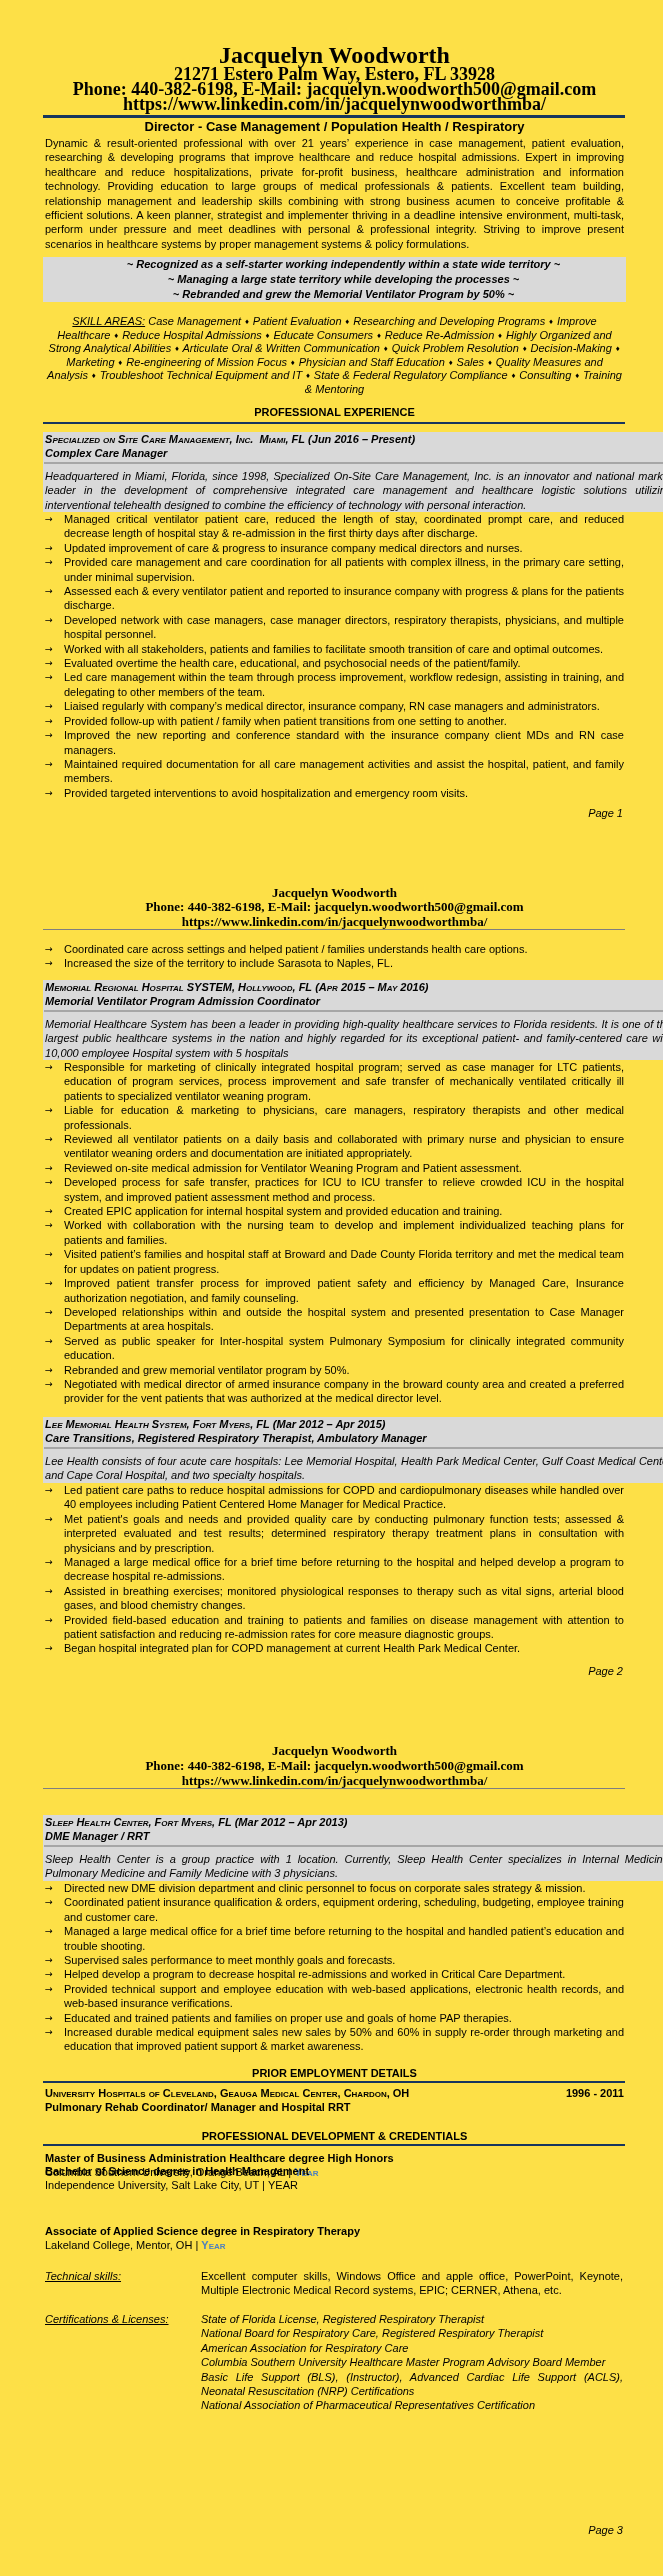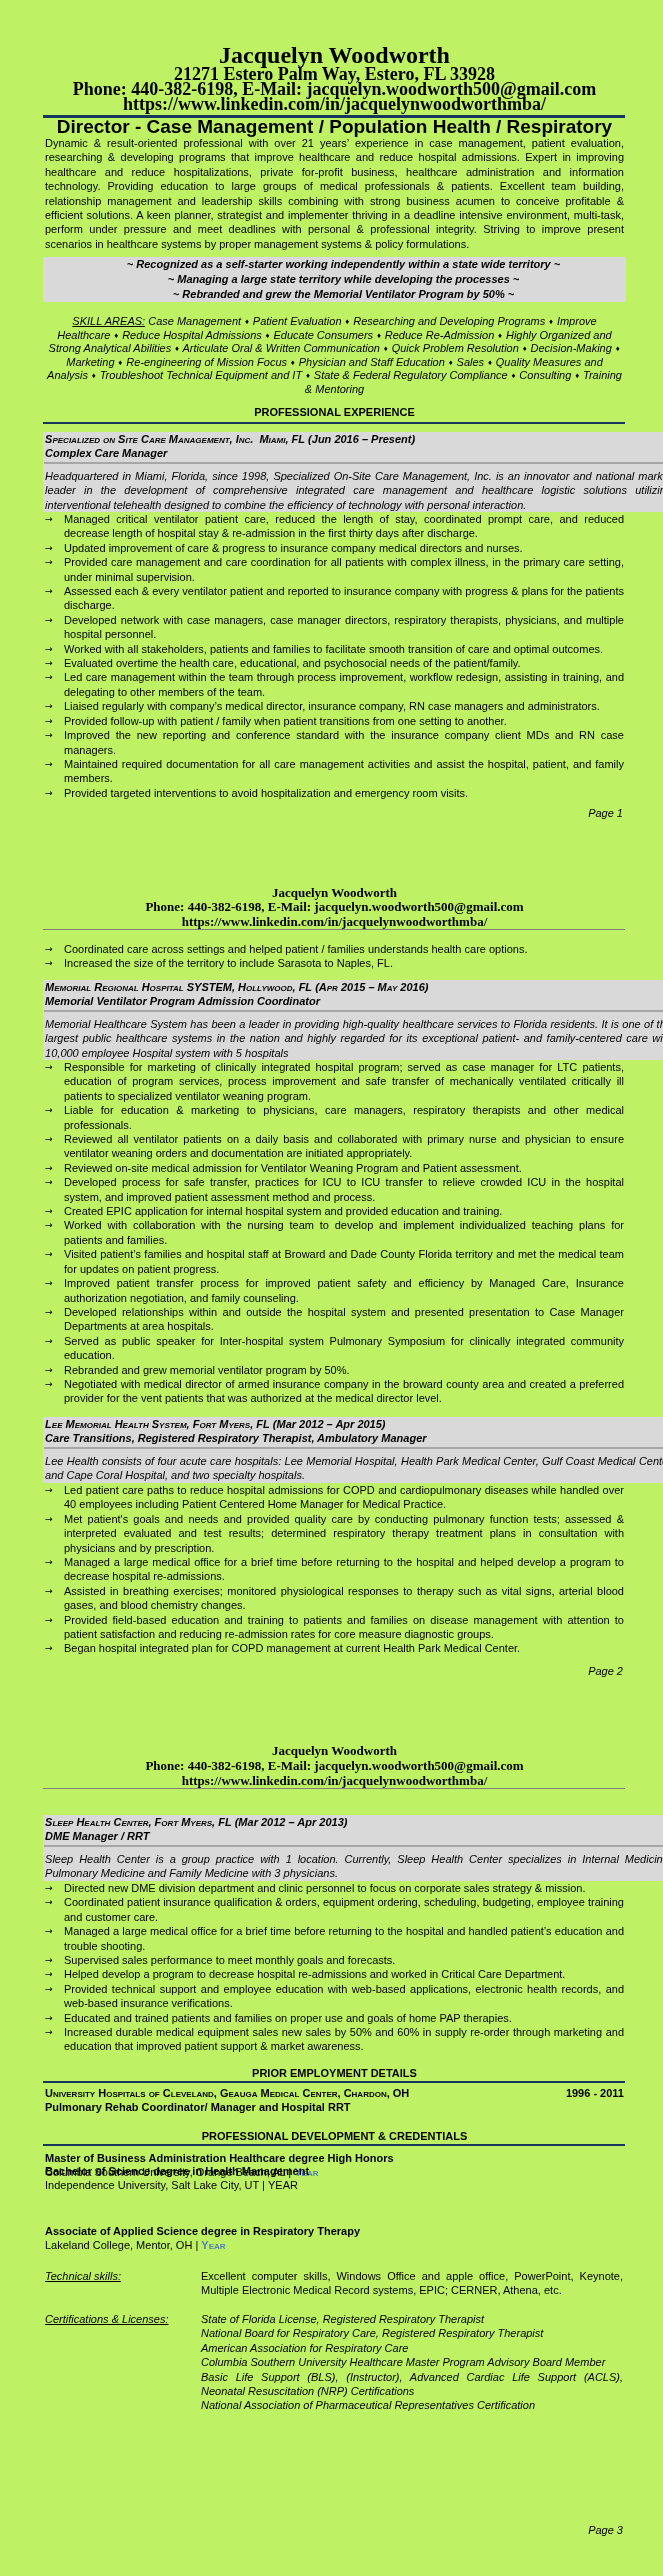--- a/index.html
+++ b/index.html
@@ -1,28 +1,28 @@
 <!DOCTYPE html>
 <html style="--navy: #17365d; --shade: #d9d9d9; --accent: #4f81bd;font-size:8.3px"><head>
 <meta charset="utf-8">
 <style>
 :root{--navy:#17365d;--shade:#d9d9d9;--shade-rule:#a6a6a6;--page-rule:#7f7f7f;--accent:#4f81bd;}
 *{margin:0;padding:0;box-sizing:border-box;}
 html,body{background:#fff;}
 body{width:664px;font-family:"Liberation Sans",sans-serif;font-size:11px;color:#000;}
-.page{position:relative;width:664px;height:859px;overflow:hidden;background:#bef264;}
+.page{position:relative;width:664px;height:859px;overflow:hidden;background:#fde047;}
 .page.last{height:858px;}
 .abs{position:absolute;left:45px;width:579px;}
 .serif{font-family:"Liberation Serif",serif;font-weight:bold;text-align:center;}
 .name-lg{font-size:24px;line-height:26px;white-space:nowrap;}
 .hline{font-size:18px;line-height:15px;white-space:nowrap;}
 .ph-line{font-size:13px;line-height:15px;white-space:nowrap;}
 .rule-navy{position:absolute;left:43px;width:582px;background:var(--navy);}
 .rule-gray{position:absolute;left:43px;width:582px;height:1px;background:var(--page-rule);}
-.headline{font-weight:bold;font-size:19px;line-height:15px;text-align:center;}
+.headline{font-weight:bold;font-size:13px;line-height:15px;text-align:center;}
 .para{line-height:14.4px;text-align:justify;}
 .hl-box{position:absolute;left:43px;width:583px;background:var(--shade);text-align:center;font-weight:bold;font-style:italic;line-height:15px;padding-left:18px;}
 .skills{text-align:center;font-style:italic;line-height:12.5px;}
 .skills .lbl{font-weight:normal;text-decoration:underline;}
 .sep{font-family:"DejaVu Sans",sans-serif;font-size:6.2px;font-style:normal;vertical-align:1px;}
 .sec-h{font-weight:bold;text-align:center;line-height:14.6px;}
 .jobbox{position:absolute;left:43px;width:631px;background:var(--shade);}
 .jh{padding:0 2.1px;font-weight:bold;font-style:italic;line-height:14.4px;white-space:nowrap;}
 .sc{font-variant:small-caps;}
 .pre{white-space:pre;}

